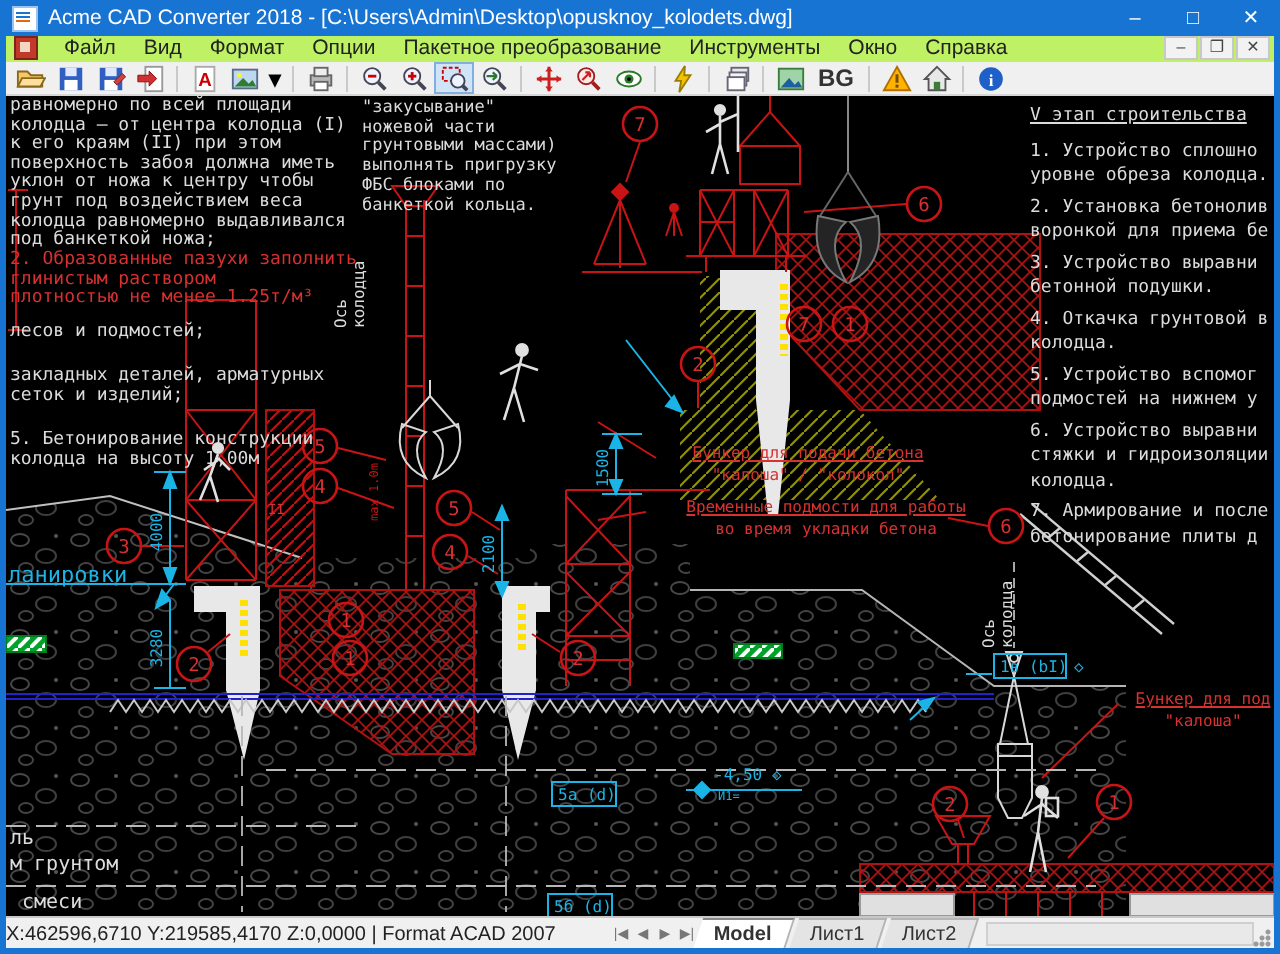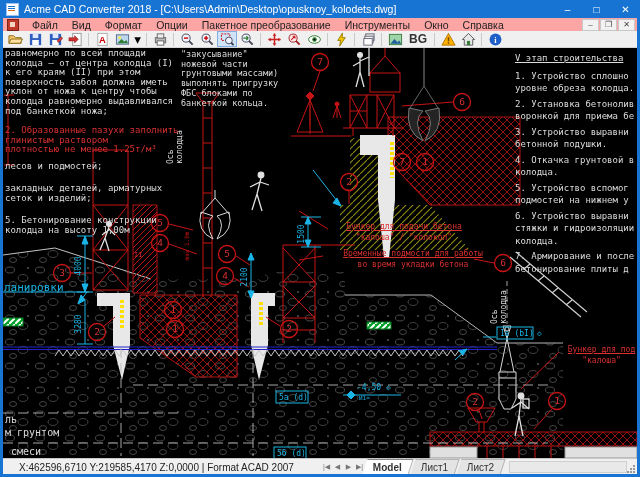--- a/index.html
+++ b/index.html
@@ -6,21 +6,21 @@
   .win{position:relative;width:640px;height:477px;background:#f0f0f0;font-family:"Liberation Sans",sans-serif;
        border-left:3px solid #1874d2;border-right:3px solid #1874d2;border-bottom:3px solid #1874d2;box-sizing:border-box;overflow:hidden;}
   
   .titlebar{position:absolute;left:-3px;top:0;width:640px;height:18px;background:#1874d2;color:#fff;display:flex;align-items:center;}
   .titlebar .appico{width:11px;height:11px;margin:0 5px 0 6px;background:#fff;border:1px solid #9cc3ef;position:relative;flex:none;}
   .titlebar .appico:before{content:"";position:absolute;left:1px;top:2px;width:7px;height:1px;background:#1874d2;box-shadow:0 2px 0 #1874d2,0 4px 0 #e06a10;}
   .title-text{font-size:10.5px;white-space:nowrap;overflow:hidden;flex:1;}
   .wbtns{display:flex;height:100%;flex:none;}
   .wbtn{width:29px;height:100%;display:flex;align-items:center;justify-content:center;font-size:10px;color:#fff;cursor:default;}
   
-  .menubar{position:absolute;left:0;top:18px;width:634px;height:13px;background:#fca5a5;border-bottom:1px solid #e2e2e2;display:flex;align-items:center;font-size:10.5px;color:#222;}
+  .menubar{position:absolute;left:0;top:18px;width:634px;height:13px;background:#bef264;border-bottom:1px solid #e2e2e2;display:flex;align-items:flex-start;font-size:10.5px;color:#222;}
   .mdiico{width:10px;height:10px;margin:0 6px 0 4px;background:#c0392b;border:1px solid #7d241a;position:relative;flex:none;}
   .mdiico:before{content:"";position:absolute;left:2px;top:2px;width:5px;height:5px;background:#f5d6c2;}
   .mi{padding:0 7px;white-space:nowrap;}
   .mdictl{margin-left:auto;display:flex;margin-right:2px;}
   .mdictl span{width:15px;text-align:center;font-size:8px;color:#444;border:1px solid #c8c8c8;background:#f2f2f2;margin-left:1px;height:10px;line-height:10px;}
   
   .toolbar{position:absolute;left:0;top:31px;width:634px;height:17px;background:#f0f0f0;border-bottom:1px solid #d6d6d6;display:flex;align-items:center;padding-left:2px;box-sizing:border-box;}
   .tb{width:20px;height:16px;border:1px solid transparent;display:flex;align-items:center;justify-content:center;background:transparent;padding:0;margin:0;}
   .tb svg{display:block;}
   .tb.active{background:#cfe4f7;border:1px solid #84aede;}
@@ -36,21 +36,21 @@
   .nright{font-size:9px;line-height:12.5px;width:130px;}
   .nright .t{text-decoration:underline;margin-bottom:5px;}
   .nright .item{margin-bottom:3px;}
   .redtxt{color:#d93030;}
   .rlabel{position:absolute;font-family:"DejaVu Sans Mono",monospace;font-size:8px;line-height:11px;color:#d93030;text-align:center;white-space:nowrap;}
   .rlabel .u{text-decoration:underline;}
   .frag{position:absolute;font-family:"DejaVu Sans Mono",monospace;font-size:10px;color:#dcdcdc;white-space:nowrap;}
   .cyantxt{position:absolute;font-family:"DejaVu Sans Mono",monospace;color:#1ab4e6;white-space:nowrap;}
   
   .statusbar{position:absolute;left:0;top:458px;width:634px;height:16px;background:#f0f0f0;border-top:1px solid #c8c8c8;display:flex;align-items:stretch;font-size:10px;color:#222;}
-  .stext{flex:none;width:302px;display:flex;align-items:center;padding-left:16px;white-space:nowrap;overflow:hidden;}
+  .stext{flex:none;width:302px;display:flex;align-items:center;padding-left:0;white-space:nowrap;overflow:hidden;}
   .tabnav{display:flex;align-items:center;flex:none;}
   .tabnav span{width:11px;text-align:center;font-size:7px;color:#777;}
   .tabs{display:flex;align-items:stretch;flex:none;background:#f0f0f0;}
   .tab{padding:0 8px;display:flex;align-items:center;font-size:10px;color:#333;border-right:1px solid #b5b5b5;transform:skewX(-18deg);background:#e4e4e4;border-top:1px solid #b5b5b5;margin-right:2px;}
   .tab>span{transform:skewX(18deg);}
   .tab.active{background:#ffffff;font-weight:bold;border-top:1px solid #888;}
   .hscroll{flex:1;background:#e9e9e9;border:1px solid #cfcfcf;margin:2px 10px 2px 4px;position:relative;}
   .grip{position:absolute;right:1px;bottom:1px;width:10px;height:10px;background:
     radial-gradient(circle at 2px 8px,#9a9a9a 1px,transparent 1.5px),
     radial-gradient(circle at 5px 5px,#9a9a9a 1px,transparent 1.5px),
@@ -479,20 +479,21 @@
         </g>
     </svg>
 
     <div class="txtlayer">
       <div id="nleft" class="nblock cadtxt" style="left:2px;top:1px;">
           <div>равномерно по всей площади</div>
           <div>колодца — от центра колодца (I)</div>
           <div>к его краям (II) при этом</div>
           <div>поверхность забоя должна иметь</div>
           <div>уклон от ножа к центру чтобы</div>
+          <div>грунт под воздействием веса</div>
           <div>колодца равномерно выдавливался</div>
           <div>под банкеткой ножа;</div>
         </div>
       <div id="nred" class="nblock cadtxt redtxt" style="left:2px;top:78px;">
           <div>2. Образованные пазухи заполнить</div>
           <div>глинистым раствором</div>
           <div>плотностью не менее 1.25т/м³</div>
         </div>
       <div id="nitem3" class="nblock cadtxt" style="left:2px;top:114px;">
           <div>лесов и подмостей;</div>

